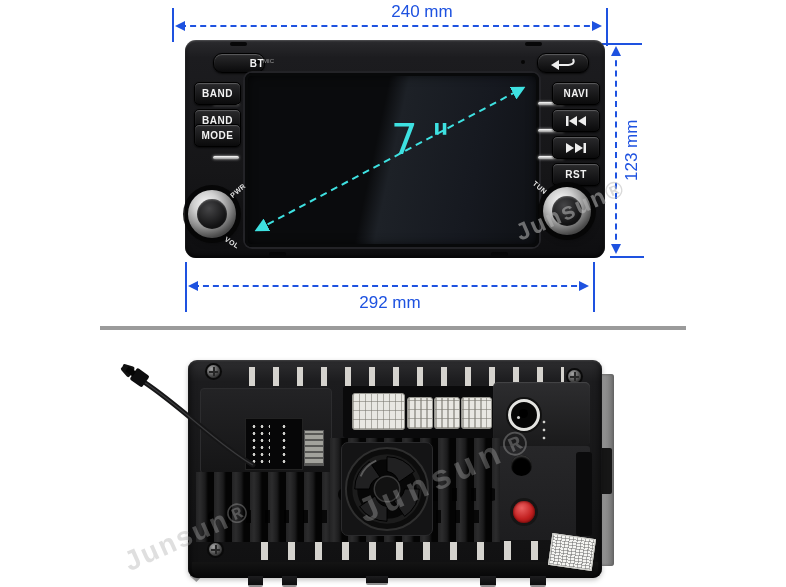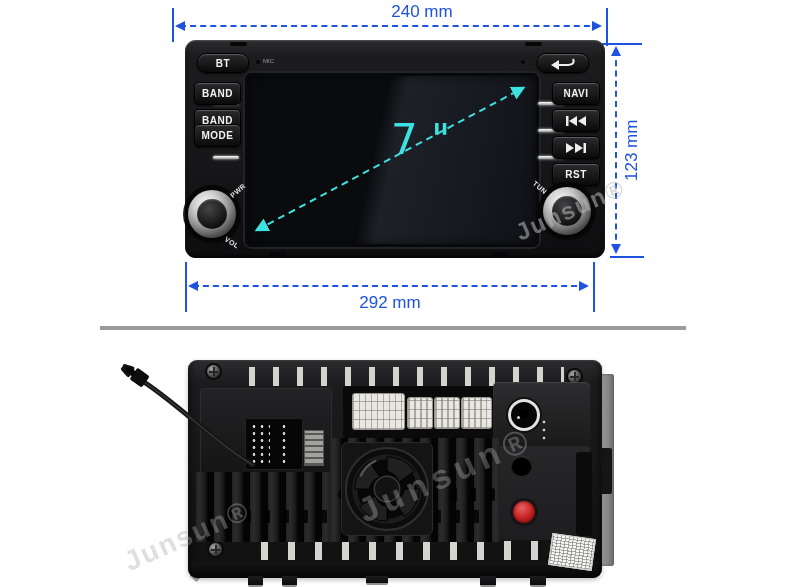--- a/index.html
+++ b/index.html
@@ -123,21 +123,21 @@
   <div class="abs arr left" style="left:188px;top:281px;"></div>
   <div class="abs arr right" style="left:579px;top:281px;"></div>
   <div class="abs dim-label" style="left:185px;top:293px;width:410px;">292 mm</div>
 
   <div class="abs" id="front">
     <div class="abs notch" style="left:45px;top:2px;"></div>
     <div class="abs notch" style="left:340px;top:2px;"></div>
     <div class="abs notch" style="left:84px;top:212px;"></div>
     <div class="abs notch" style="left:306px;top:212px;"></div>
 
-    <div class="abs fbtn pill" style="left:12px;top:13px;width:50px;height:18px;">
+    <div class="abs fbtn pill" style="left:28px;top:13px;width:50px;height:18px;justify-content:flex-end;">
       <span>BT</span>
     </div>
     <div class="abs" style="left:71px;top:20px;width:4px;height:4px;border-radius:50%;background:#050505;"></div>
     <div class="abs" style="left:78px;top:18px;font-size:6px;color:#9a9a9a;">MIC</div>
     <div class="abs" style="left:336px;top:20px;width:4px;height:4px;border-radius:50%;background:#050505;"></div>
     <div class="abs fbtn pill" style="left:352px;top:13px;width:50px;height:18px;">
       <svg width="26" height="13">
         <path d="M23 2 q3 6 -7 6 H7" fill="none" stroke="#eee" stroke-width="2"></path>
         <path d="M9 3 L1 8 L9 13 z" fill="#eee"></path>
       </svg>

